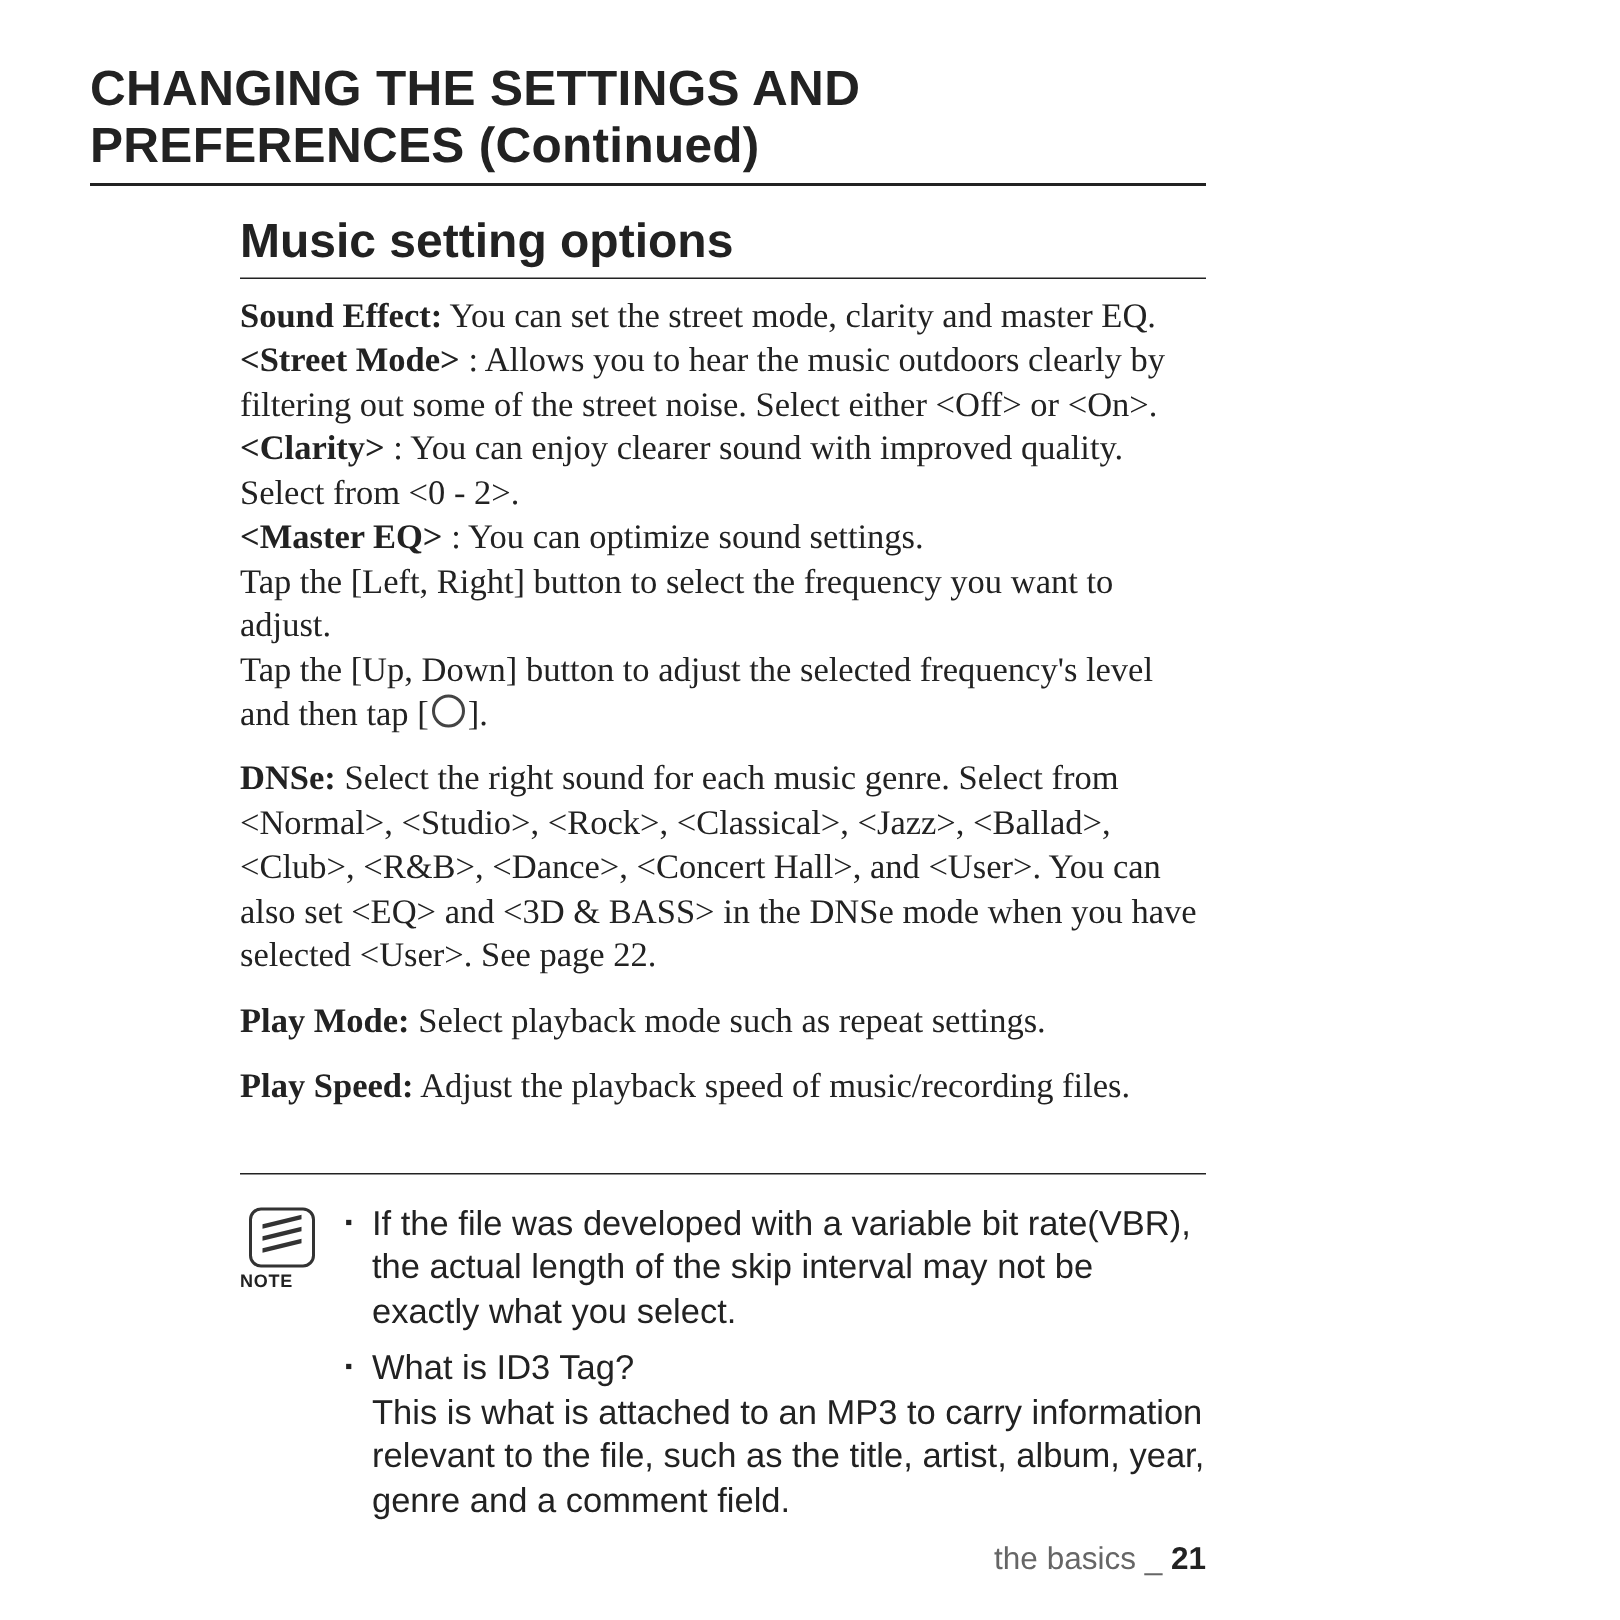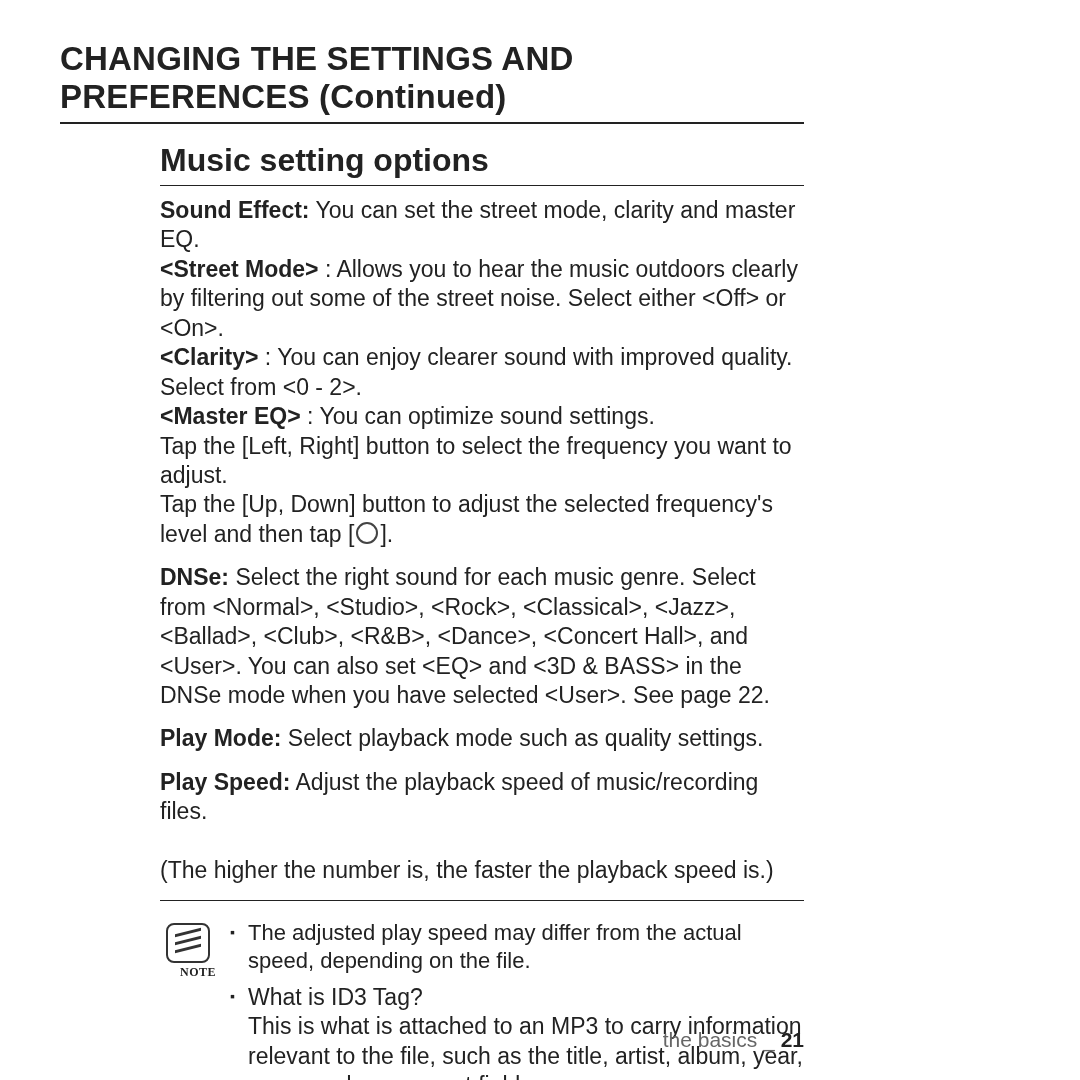--- a/index.html
+++ b/index.html
@@ -41,20 +41,21 @@
     border: none;
     border-top: 1.5px solid #222;
     margin: 0 0 10px 0;
   }
   .body {
     font-size: 23px;
     line-height: 1.28;
   }
   .body p {
     margin: 0 0 14px 0;
+    font-family: Liberation Serif, serif;
   }
   .body .b { font-weight: bold; }
   .circle-icon {
     display: inline-block;
     width: 18px;
     height: 18px;
     border: 2px solid #444;
     border-radius: 50%;
     vertical-align: -2px;
     margin: 0 2px;
@@ -64,22 +65,21 @@
     border-top: 1.5px solid #222;
     margin: 8px 0 18px 0;
   }
   .note-row {
     display: flex;
     align-items: flex-start;
     gap: 14px;
   }
   .note-icon-col {
     flex: 0 0 56px;
-    text-align: right;
-    font-family: Liberation Serif, serif;
+    text-align: left;
   }
   .note-icon {
     width: 44px;
     height: 40px;
     border: 2.5px solid #333;
     border-radius: 8px;
     position: relative;
     margin: 4px auto 2px auto;
     box-sizing: border-box;
   }
@@ -154,41 +154,40 @@
         <span class="b">&lt;Master EQ&gt;</span><span> : You can optimize sound settings.</span><br>
         <span>Tap the [Left, Right] button to select the frequency you want to adjust.</span><br>
         <span>Tap the [Up, Down] button to adjust the selected frequency's level and then tap [</span><span class="circle-icon"></span><span>].</span>
       </p>
 
       <p>
         <span class="b">DNSe:</span><span> Select the right sound for each music genre. Select from &lt;Normal&gt;, &lt;Studio&gt;, &lt;Rock&gt;, &lt;Classical&gt;, &lt;Jazz&gt;, &lt;Ballad&gt;, &lt;Club&gt;, &lt;R&amp;B&gt;, &lt;Dance&gt;, &lt;Concert Hall&gt;, and &lt;User&gt;. You can also set &lt;EQ&gt; and &lt;3D &amp; BASS&gt; in the DNSe mode when you have selected &lt;User&gt;. See page 22.</span>
       </p>
 
       <p>
-        <span class="b">Play Mode:</span><span> Select playback mode such as quality settings.</span><br>
+        <span class="b">Play Mode:</span><span> Select playback mode such as repeat settings.</span><br>
       </p>
 
       <p>
         <span class="b">Play Speed:</span><span> Adjust the playback speed of music/recording files.</span><br>
         <br>
-        <span>(The higher the number is, the faster the playback speed is.)</span>
       </p>
 
 
     </div>
 
     <hr class="bottom-rule">
 
     <div class="note-row">
       <div class="note-icon-col">
         <div class="note-icon"></div>
         <div class="note-label">NOTE</div>
       </div>
       <div class="note-list">
-        <div class="item tight">The adjusted play speed may differ from the actual speed, depending on the file.</div>
+        <div class="item">If the file was developed with a variable bit rate(VBR), the actual length of the skip interval may not be exactly what you select.</div>
         <div class="item">
           <span class="b">What is ID3 Tag?</span><br>
           <span>This is what is attached to an MP3 to carry information relevant to the file, such as the title, artist, album, year, genre and a comment field.</span>
         </div>
       </div>
     </div>
   </div>
 
   <div class="footer">
     <span>the basics _ </span><span class="pn">21</span>

